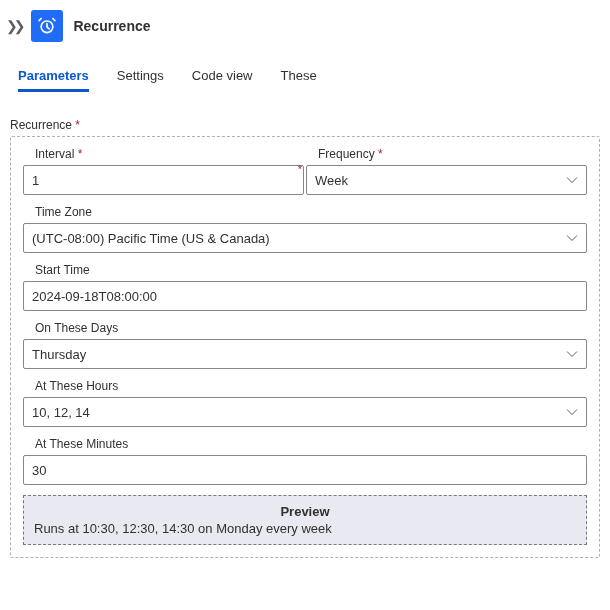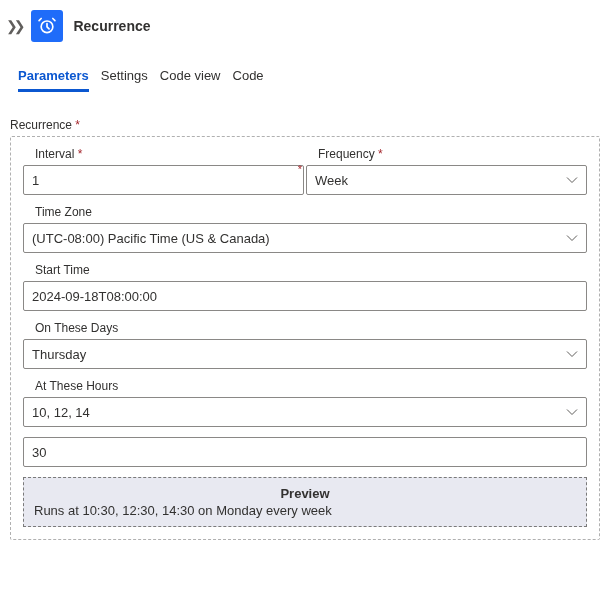--- a/index.html
+++ b/index.html
@@ -32,21 +32,21 @@
     justify-content: center;
   }
   .step-icon svg { width: 20px; height: 20px; }
   .step-title {
     font-size: 14px;
     font-weight: 600;
     color: #323130;
   }
   .tabs {
     display: flex;
-    gap: 12px;
+    gap: 28px;
     padding: 18px 0 0 18px;
     border-bottom: none;
   }
   .tab {
     font-size: 13px;
     color: #323130;
     padding-bottom: 6px;
     cursor: pointer;
     border-bottom: 3px solid transparent;
   }
@@ -147,21 +147,21 @@
       <path d="M19 3l2.5 2.5"></path>
     </svg>
   </span>
   <span class="step-title">Recurrence</span>
 </div>
 
 <div class="tabs">
   <div class="tab active">Parameters</div>
   <div class="tab">Settings</div>
   <div class="tab">Code view</div>
-  <div class="tab">Code</div>
+  <div class="tab">These</div>
 </div>
 
 <div class="section-wrap">
   <div class="section-label req">Recurrence</div>
 
   <div class="fieldset">
 
     <div class="row">
       <div class="col">
         <div class="field-label req">Interval</div>
@@ -216,20 +216,21 @@
         <span>10, 12, 14</span>
         <span class="select-caret">
           <svg viewBox="0 0 12 12">
               <path d="M1 3.5 6 8.5l5-5" fill="none" stroke="#605e5c" stroke-width="1"></path>
             </svg>
         </span>
       </div>
     </div>
 
     <div class="single">
+      <div class="field-label">At These Minutes</div>
       <input class="input" value="30" style="">
     </div>
 
     <div class="preview">
       <div class="preview-title">Preview</div>
       <div class="preview-text">Runs at 10:30, 12:30, 14:30 on Monday every week</div>
     </div>
 
   </div>
 </div>

